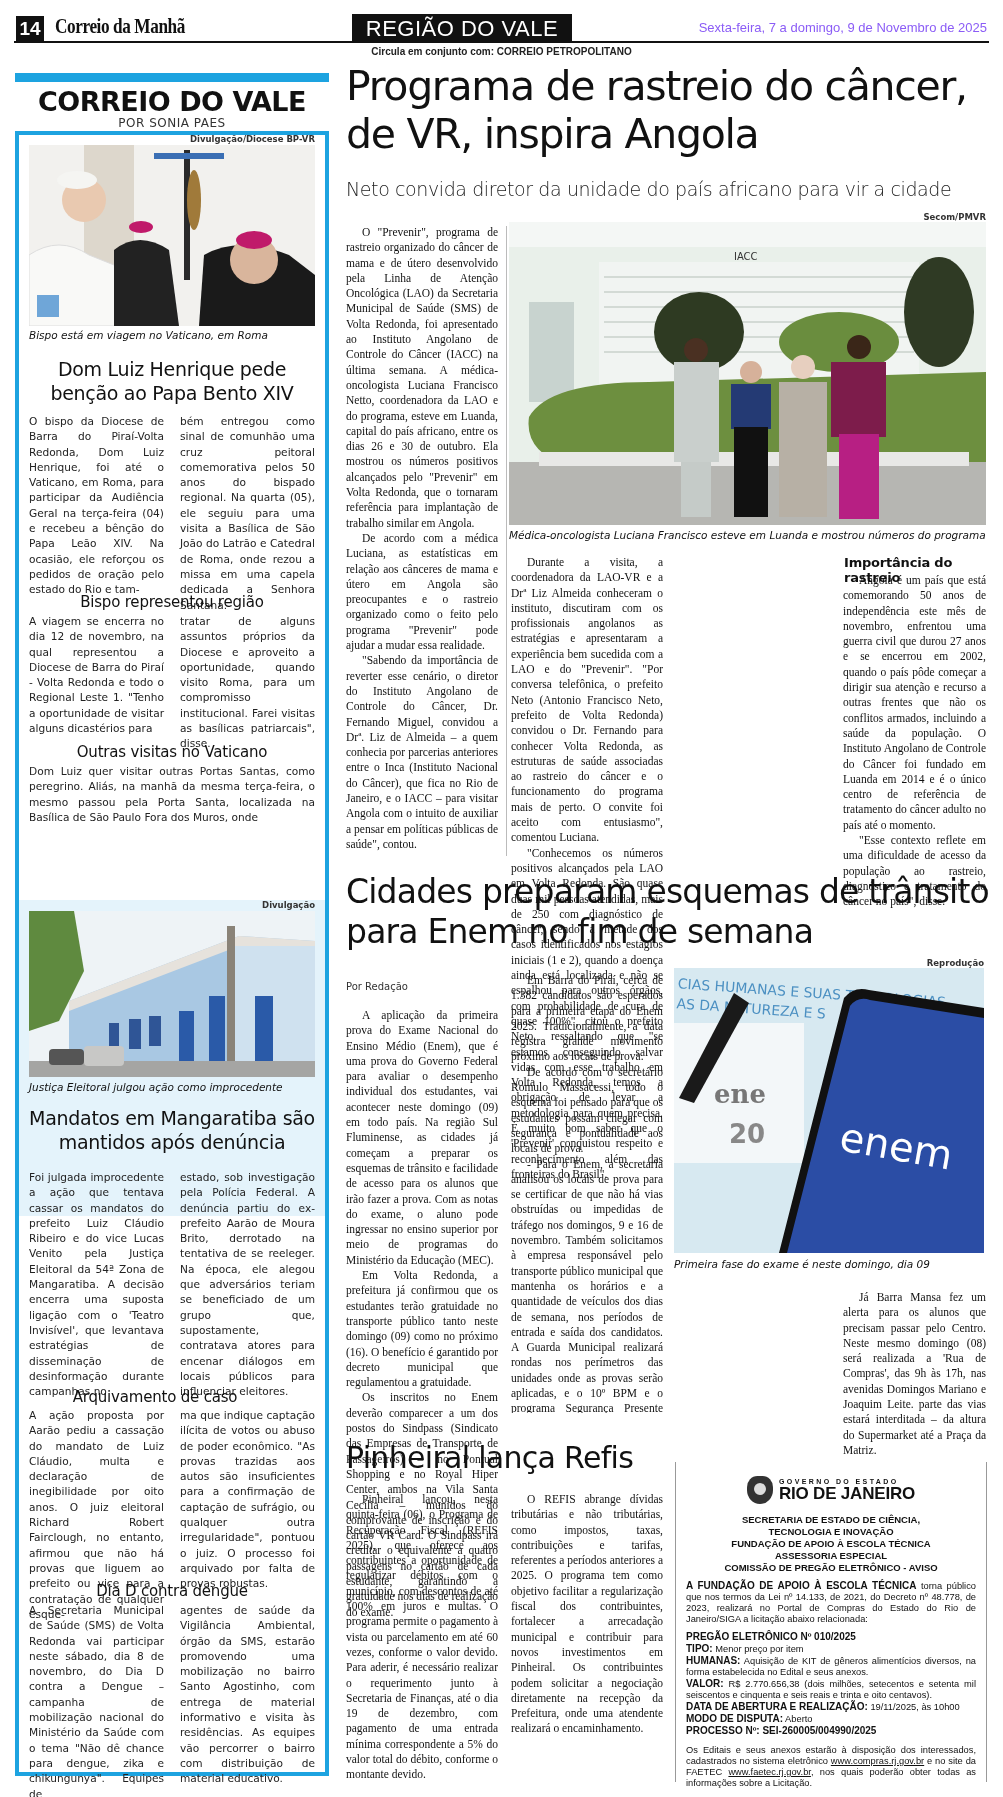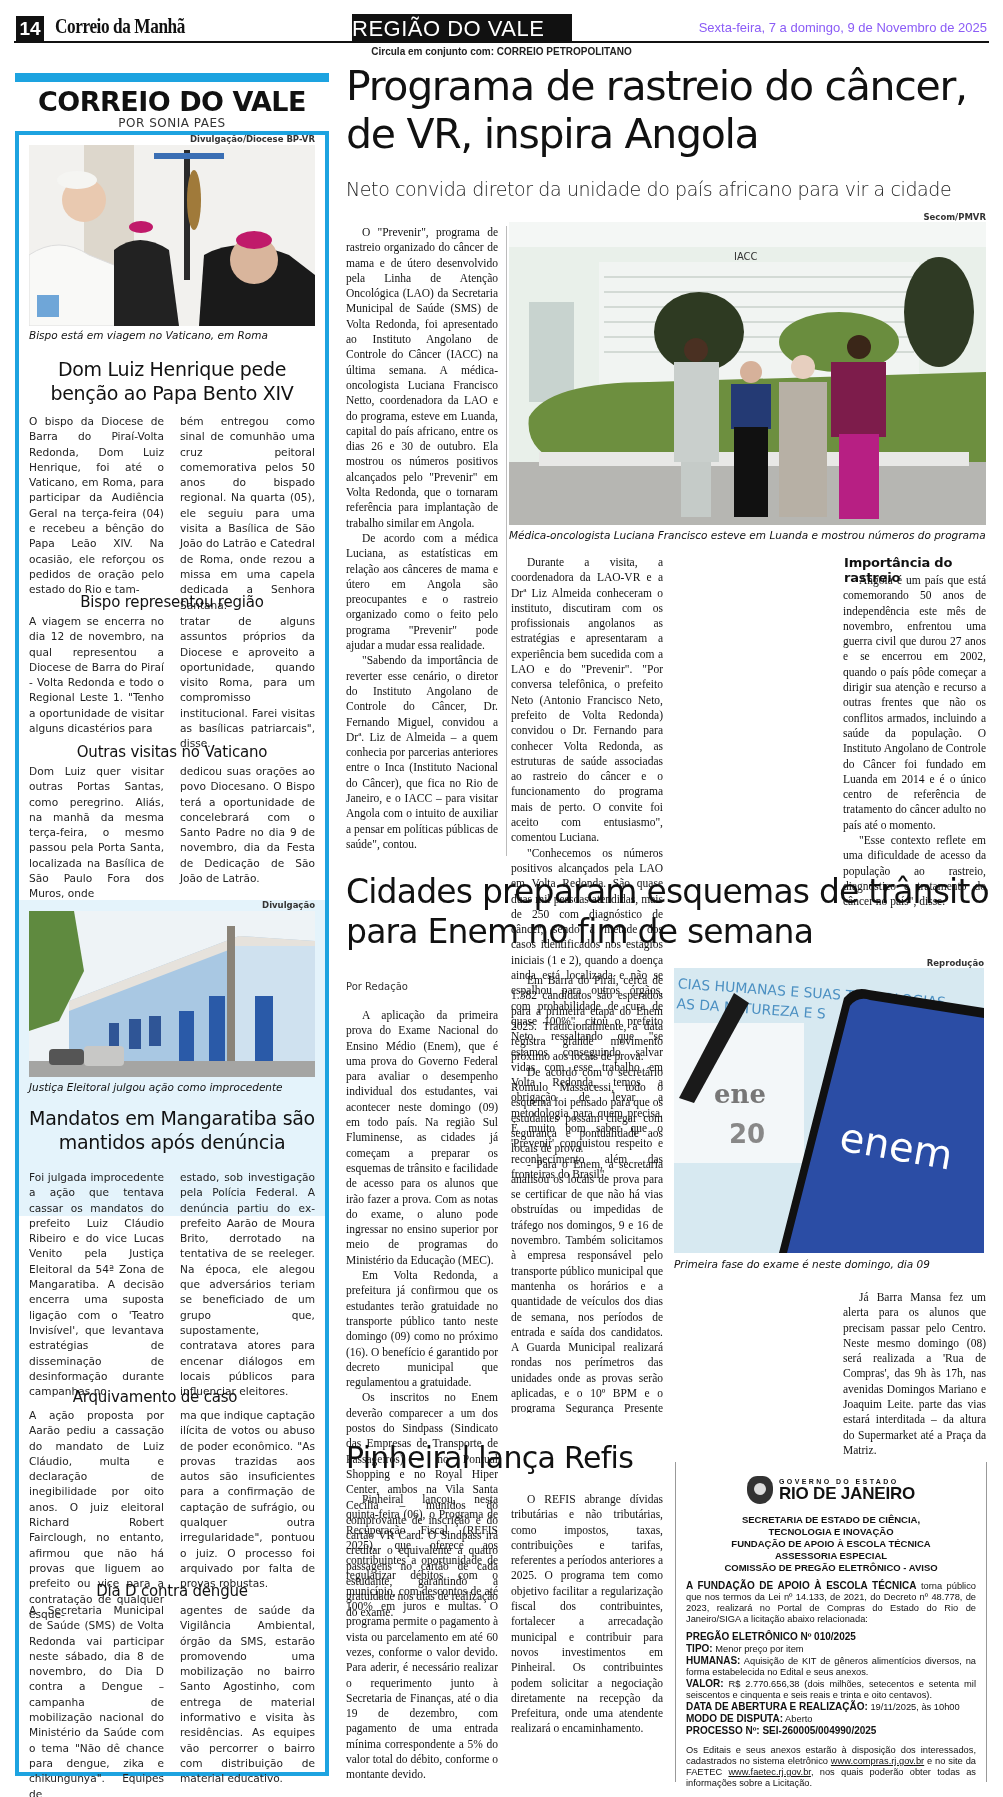--- a/index.html
+++ b/index.html
@@ -1,21 +1,21 @@
 <!DOCTYPE html>
 <html><head>
 <meta charset="utf-8">
 <style>
 *{box-sizing:border-box;margin:0;padding:0}
 body{width:1003px;height:1797px;background:#fff;font-family:"DejaVu Sans",sans-serif;color:#111;position:relative;overflow:hidden}
 .abs{position:absolute}
 
 .pg-num{left:16px;top:16px;width:28px;height:26px;background:#111;color:#fff;font:bold 19px "Liberation Sans",sans-serif;text-align:center;line-height:26px}
 .paper-name{left:55px;top:14px;font:bold 21px "Liberation Serif",serif;letter-spacing:-0.5px;transform:scaleX(0.82);transform-origin:left}
-.section-tag{left:352px;top:14px;width:220px;height:29px;background:#111;color:#fff;font:22px "Liberation Sans",sans-serif;text-align:left;line-height:29px;letter-spacing:0.5px}
+.section-tag{left:352px;top:14px;width:220px;height:29px;background:#111;color:#fff;font:22px "Liberation Sans",sans-serif;text-align:center;line-height:29px;letter-spacing:0.5px}
 .issue-date{right:16px;top:20px;font:13px "Liberation Sans",sans-serif;color:#8b5cf6}
 .header-rule{left:14px;top:41px;width:975px;height:2px;background:#111}
 .circ{left:0;width:1003px;top:46px;text-align:center;font:bold 10px "Liberation Sans",sans-serif;color:#222}
 
 .lc-topbar{left:15px;top:73px;width:314px;height:9px;background:#1da3e0}
 .lc-title{left:15px;top:86px;width:314px;text-align:center;font:bold 27px "DejaVu Sans",sans-serif;letter-spacing:-0.5px}
 .lc-byline{left:15px;top:116px;width:314px;text-align:center;font:12px "DejaVu Sans",sans-serif;color:#333;letter-spacing:0.5px}
 .lc-box{left:15px;top:131px;width:314px;height:1645px;border:4px solid #1da3e0;background:#fff}
 .lc-lightbg{left:19px;top:900px;width:306px;height:316px;background:#e4f3fb}
 .credit{font:bold 8.5px "DejaVu Sans",sans-serif;color:#333;text-align:right}
@@ -97,21 +97,20 @@
 
 <div class="abs sub-left" style="left:29px;top:593px;width:286px">Bispo representou região</div>
 <div class="abs cols2" style="left:29px;top:614px;width:286px">
   <p>A viagem se encerra no dia 12 de novembro, na qual representou a Diocese de Barra do Piraí - Volta Redonda e todo o Regional Leste 1. "Tenho a oportunidade de visitar alguns dicastérios para</p>
   <p>tratar de alguns assuntos próprios da Diocese e aproveito a oportunidade, quando visito Roma, para um compromisso institucional. Farei visitas as basílicas patriarcais", disse.</p>
 </div>
 
 <div class="abs sub-left" style="left:29px;top:743px;width:286px">Outras visitas no Vaticano</div>
 <div class="abs cols2" style="left:29px;top:764px;width:286px">
   <p>Dom Luiz quer visitar outras Portas Santas, como peregrino. Aliás, na manhã da mesma terça-feira, o mesmo passou pela Porta Santa, localizada na Basílica de São Paulo Fora dos Muros, onde</p>
-  <p>dedicou suas orações ao povo Diocesano. O Bispo terá a oportunidade de concelebrará com o Santo Padre no dia 9 de novembro, dia da Festa de Dedicação de São João de Latrão.</p>
 </div>
 
 <div class="abs credit" style="left:29px;top:900px;width:286px">Divulgação</div>
 <div class="abs photo ph-bld">
   <svg width="286" height="166" viewBox="0 0 286 166">
     <rect width="286" height="166" fill="#eef3f6"></rect>
     <path d="M0 0 L45 0 L55 60 L30 110 L0 120 Z" fill="#5f8a3f"></path>
     <path d="M40 90 L210 25 L286 30 L286 160 L40 160 Z" fill="#a9c8e3"></path>
     <path d="M40 90 L210 25 L286 30 L286 40 L210 35 L40 100 Z" fill="#e6e2dc"></path>
     <rect x="200" y="35" width="86" height="125" fill="#cfe1ef"></rect>

